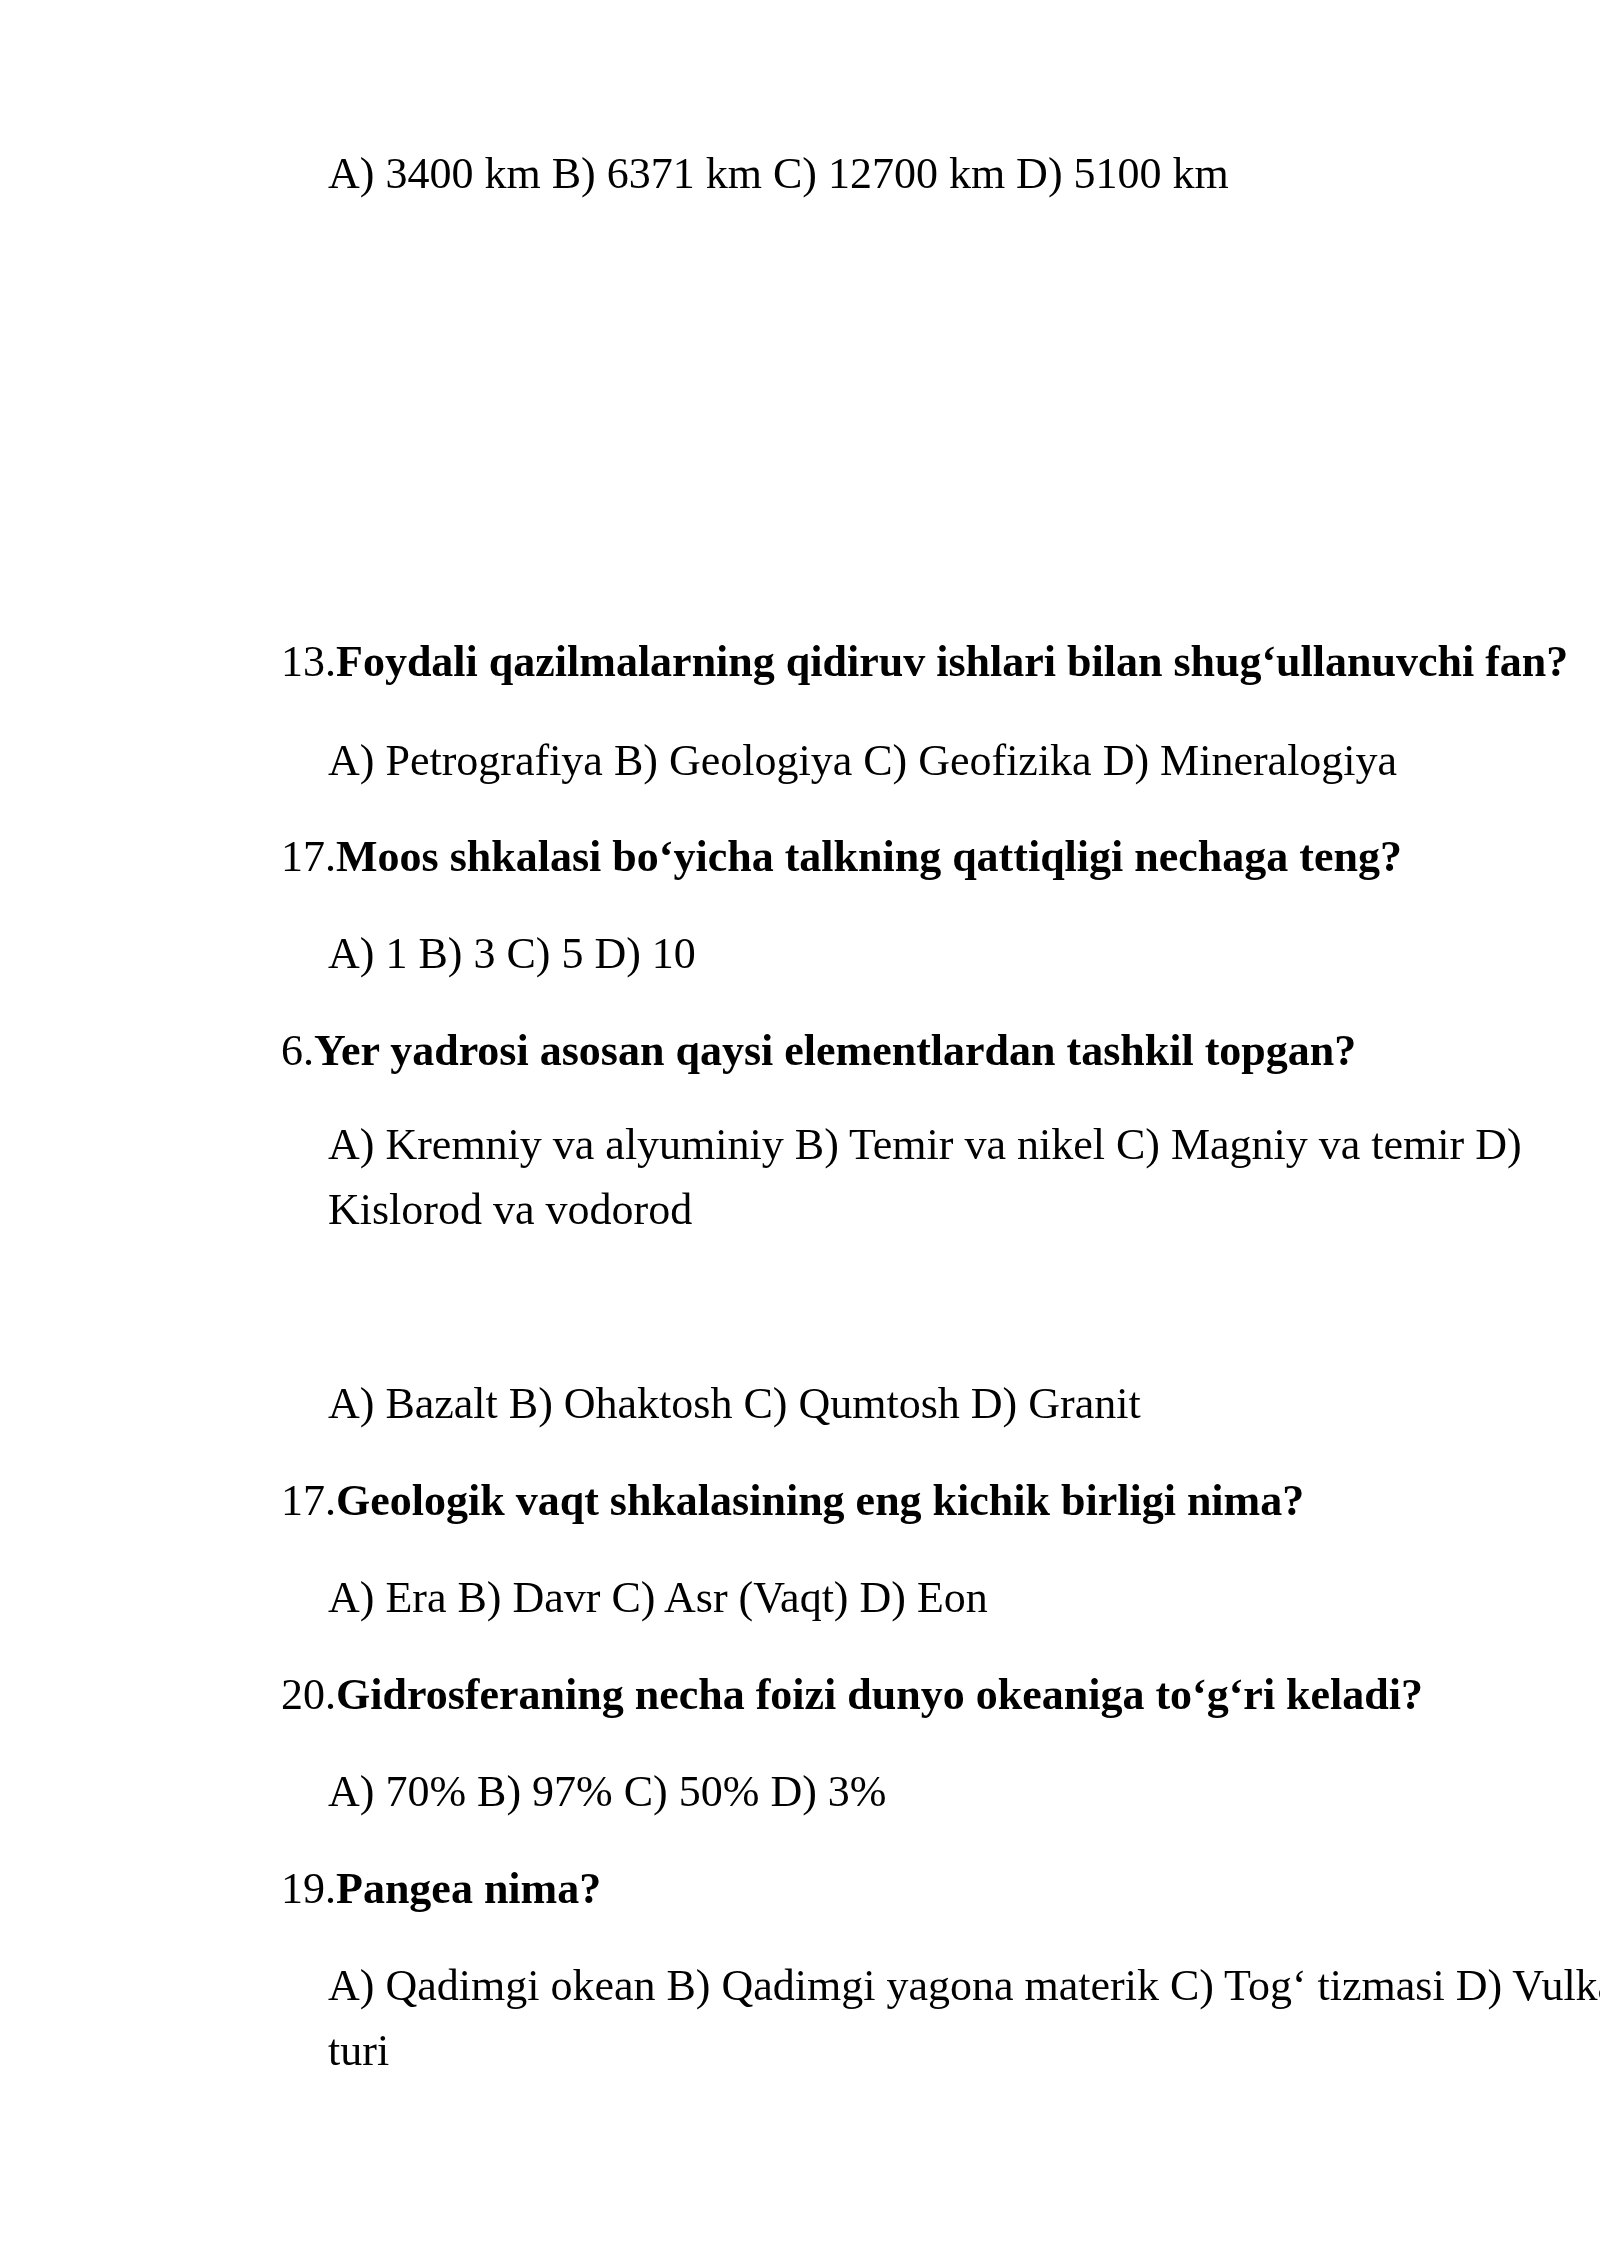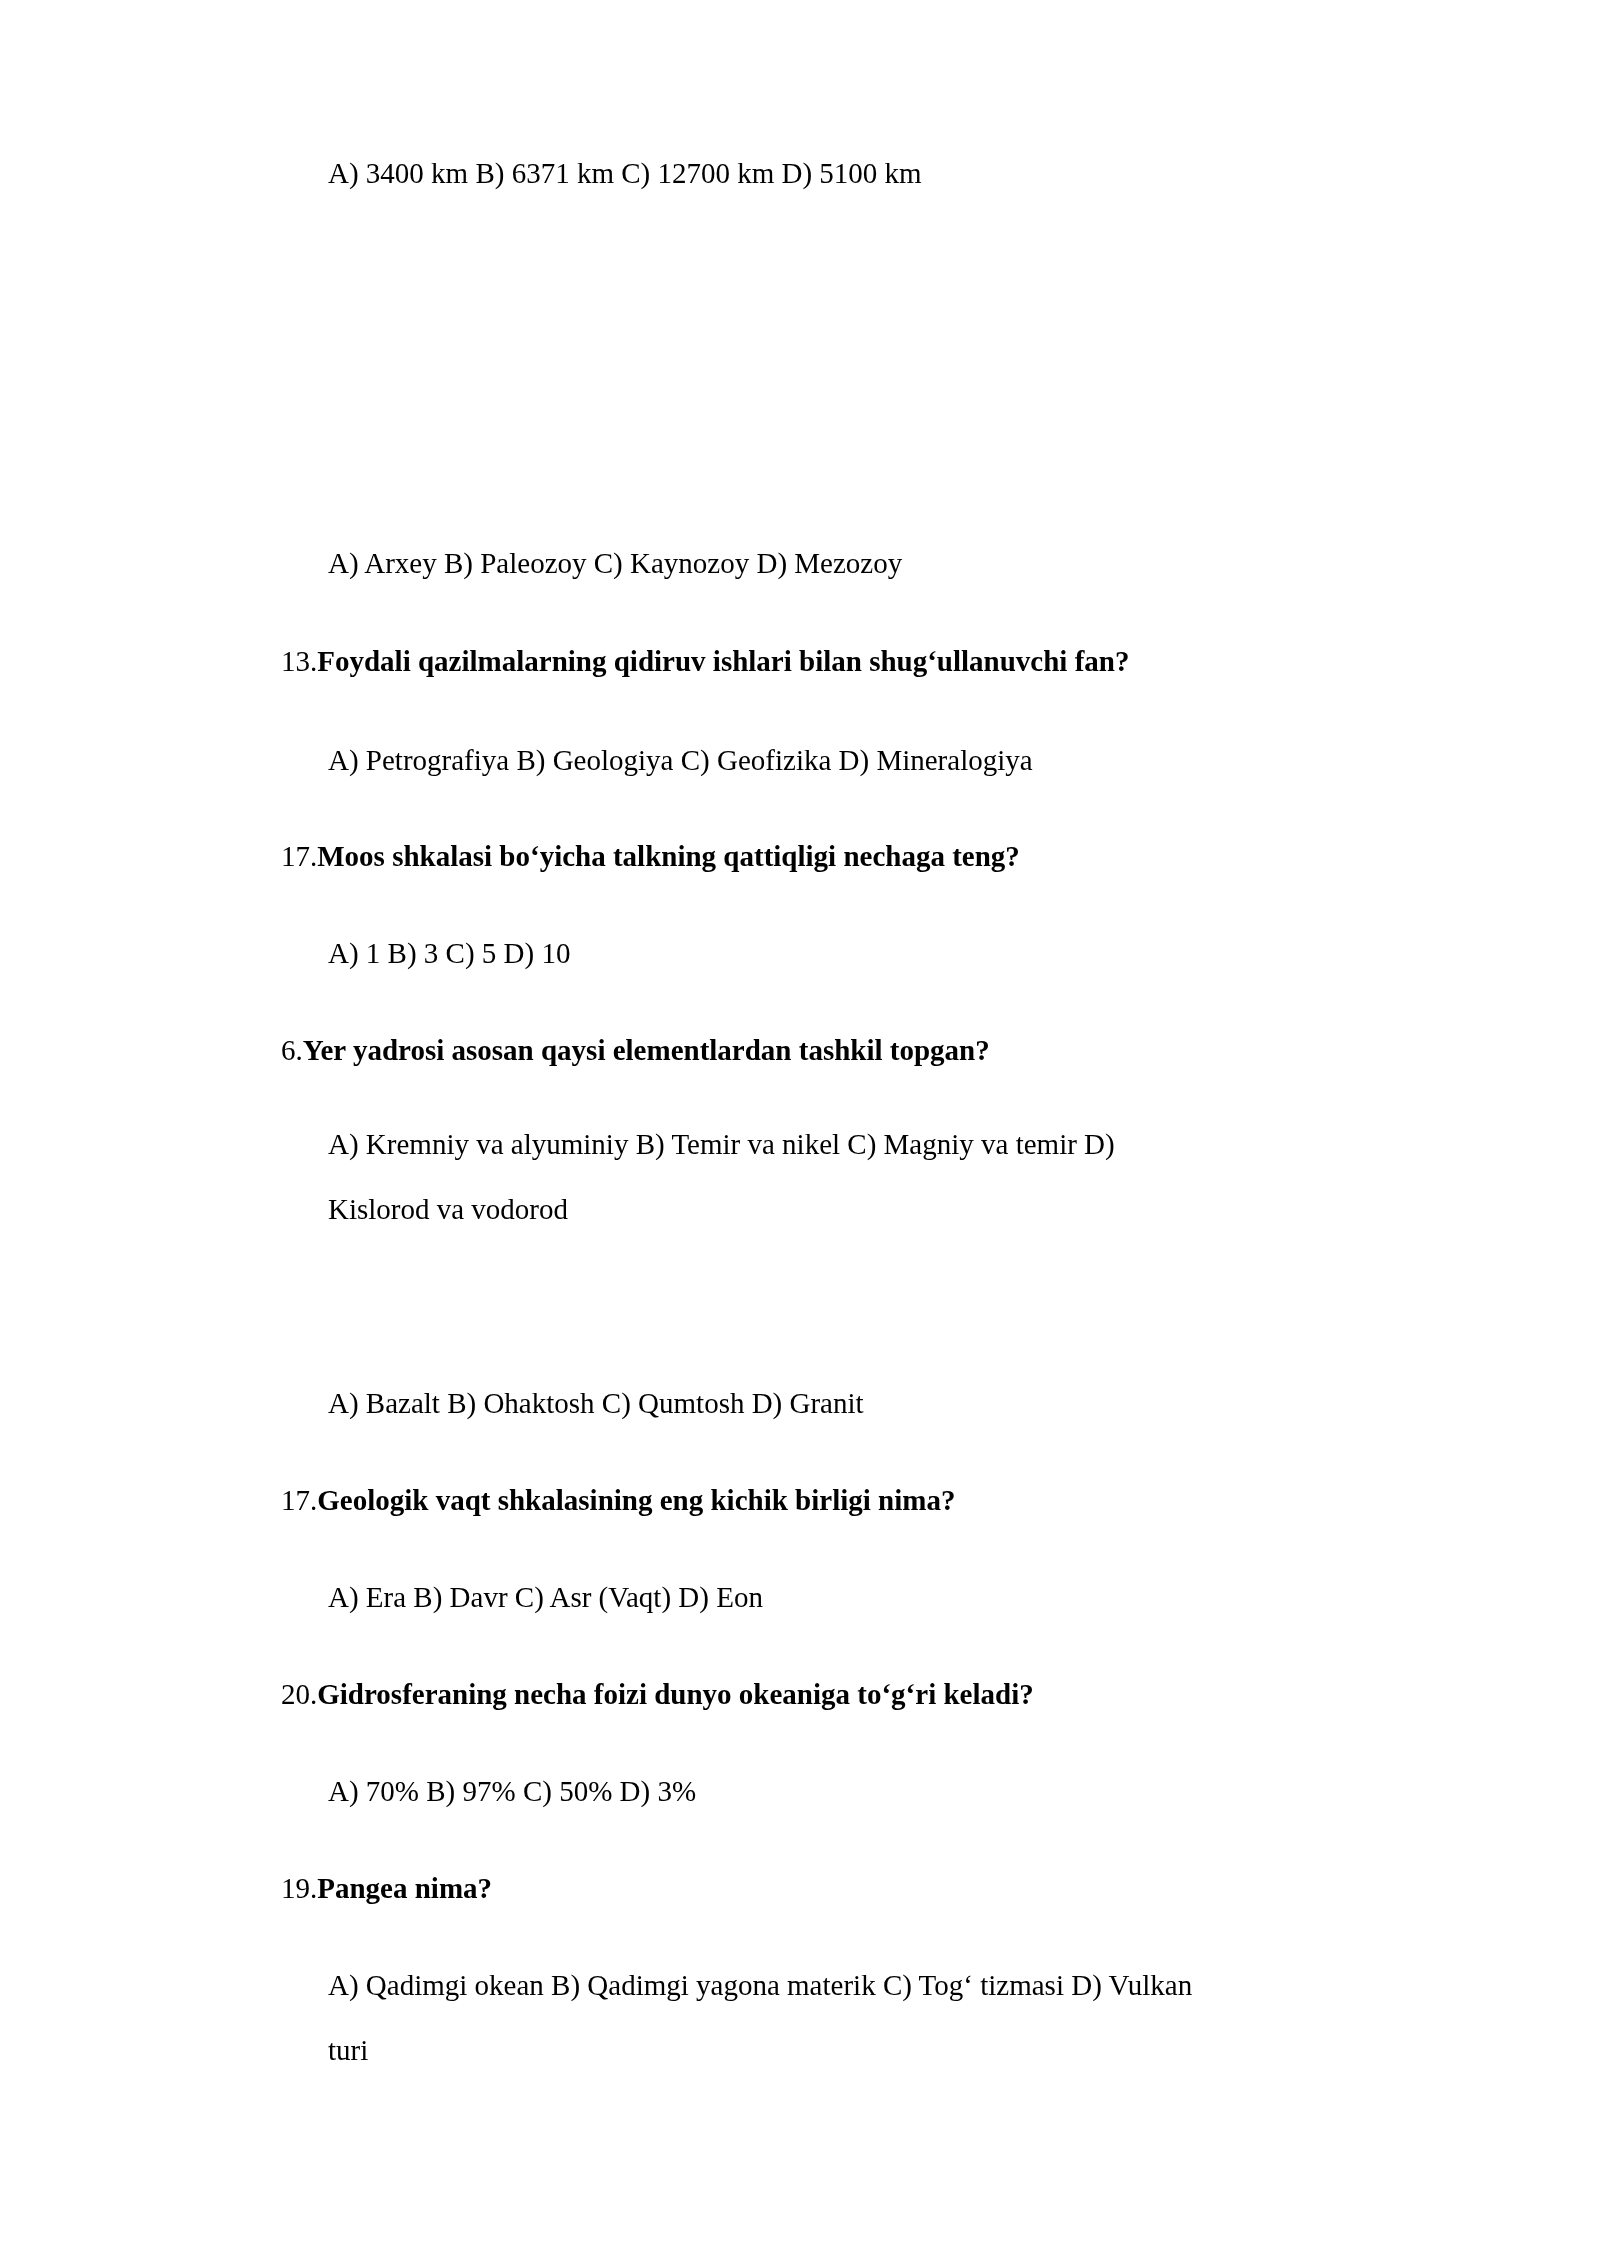--- a/index.html
+++ b/index.html
@@ -7,21 +7,21 @@
     padding: 0;
     background: #ffffff;
   }
   #page {
     position: relative;
     width: 1600px;
     height: 2260px;
     background: #ffffff;
     color: #000000;
     font-family: "Liberation Serif", "DejaVu Serif", serif;
-    font-size: 29px;
+    font-size: 44px;
     overflow: hidden;
   }
   .line {
     position: absolute;
     line-height: 65px;
     white-space: nowrap;
     color: #000000;
   }
   .q {
     left: 281px;
@@ -38,21 +38,20 @@
   }
 </style>
 </head>
 <body>
 
 <div id="page">
 
   <div class="line opt" style="top:141px">A) 3400 km B) 6371 km C) 12700 km D) 5100 km</div>
 
 
-  <div class="line opt" style="top:531px">A) Arxey B) Paleozoy C) Kaynozoy D) Mezozoy</div>
 
   <div class="line q" style="top:629px"><span class="qnum">13.</span><span class="qtext">Foydali qazilmalarning qidiruv ishlari bilan shug‘ullanuvchi fan?</span></div>
   <div class="line opt" style="top:728px">A) Petrografiya B) Geologiya C) Geofizika D) Mineralogiya</div>
 
   <div class="line q" style="top:824px"><span class="qnum">17.</span><span class="qtext">Moos shkalasi bo‘yicha talkning qattiqligi nechaga teng?</span></div>
   <div class="line opt" style="top:921px">A) 1 B) 3 C) 5 D) 10</div>
 
   <div class="line q" style="top:1018px"><span class="qnum">6.</span><span class="qtext">Yer yadrosi asosan qaysi elementlardan tashkil topgan?</span></div>
   <div class="line opt" style="top:1112px">A) Kremniy va alyuminiy B) Temir va nikel C) Magniy va temir D)</div>
   <div class="line opt" style="top:1177px">Kislorod va vodorod</div>

